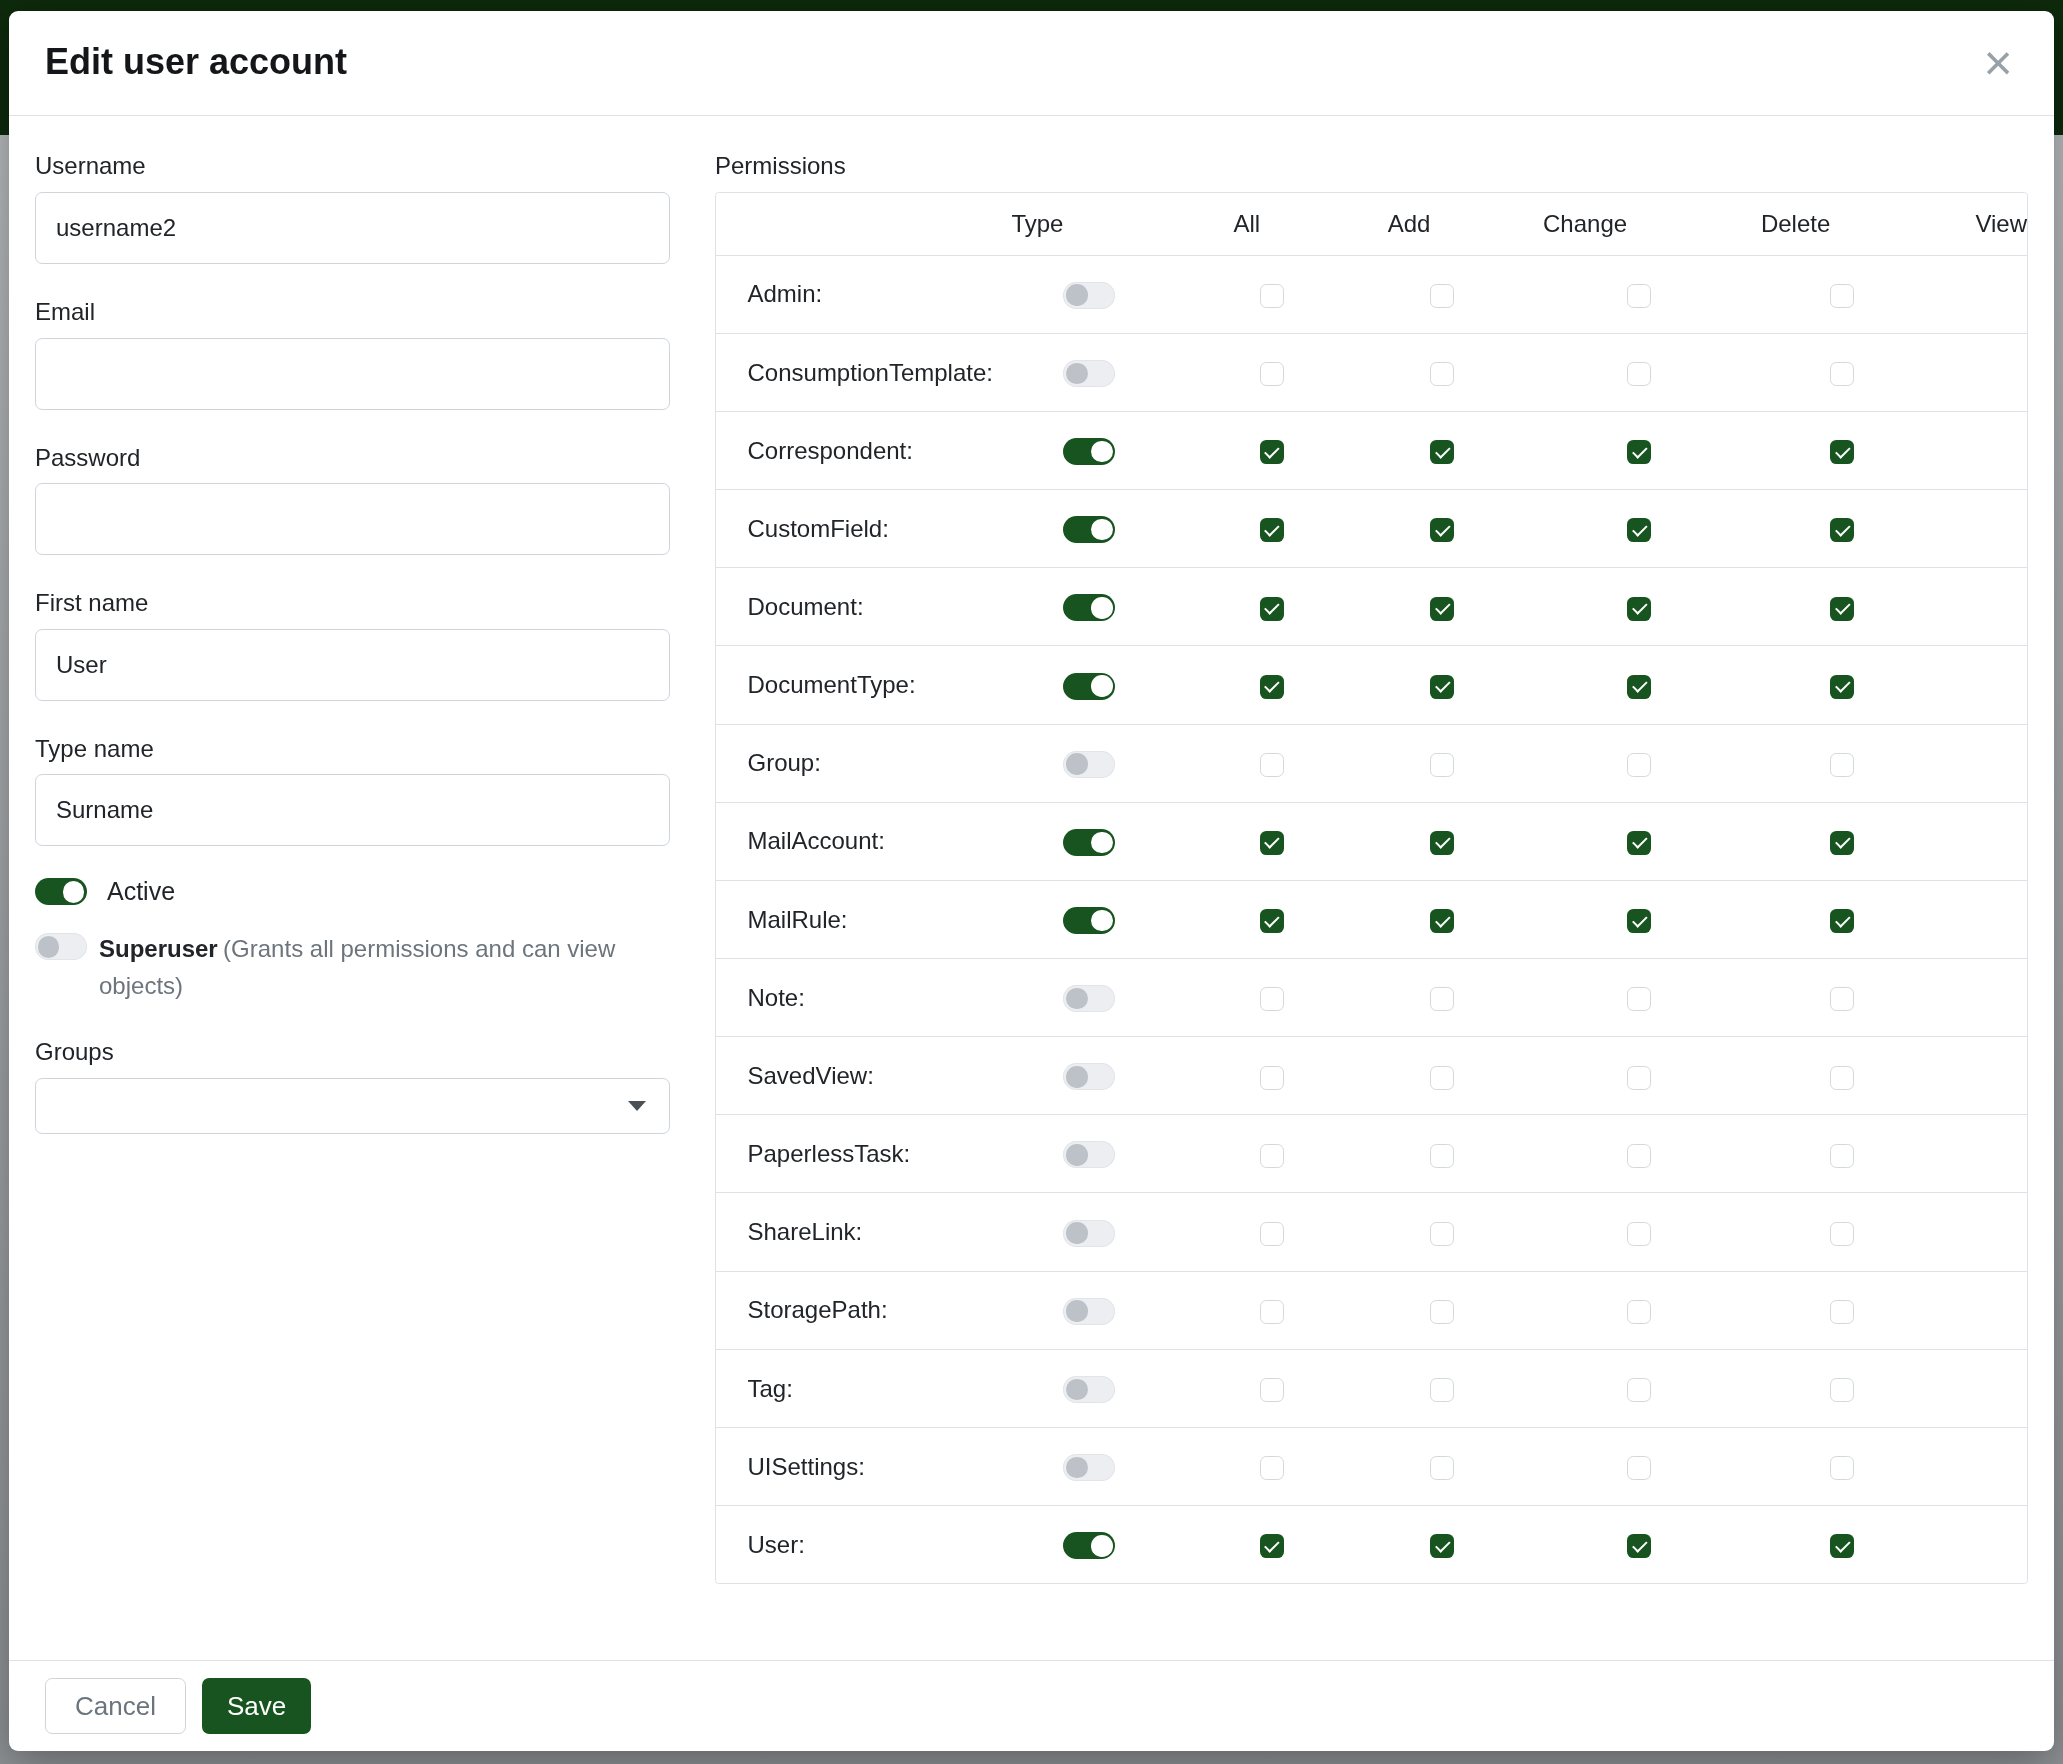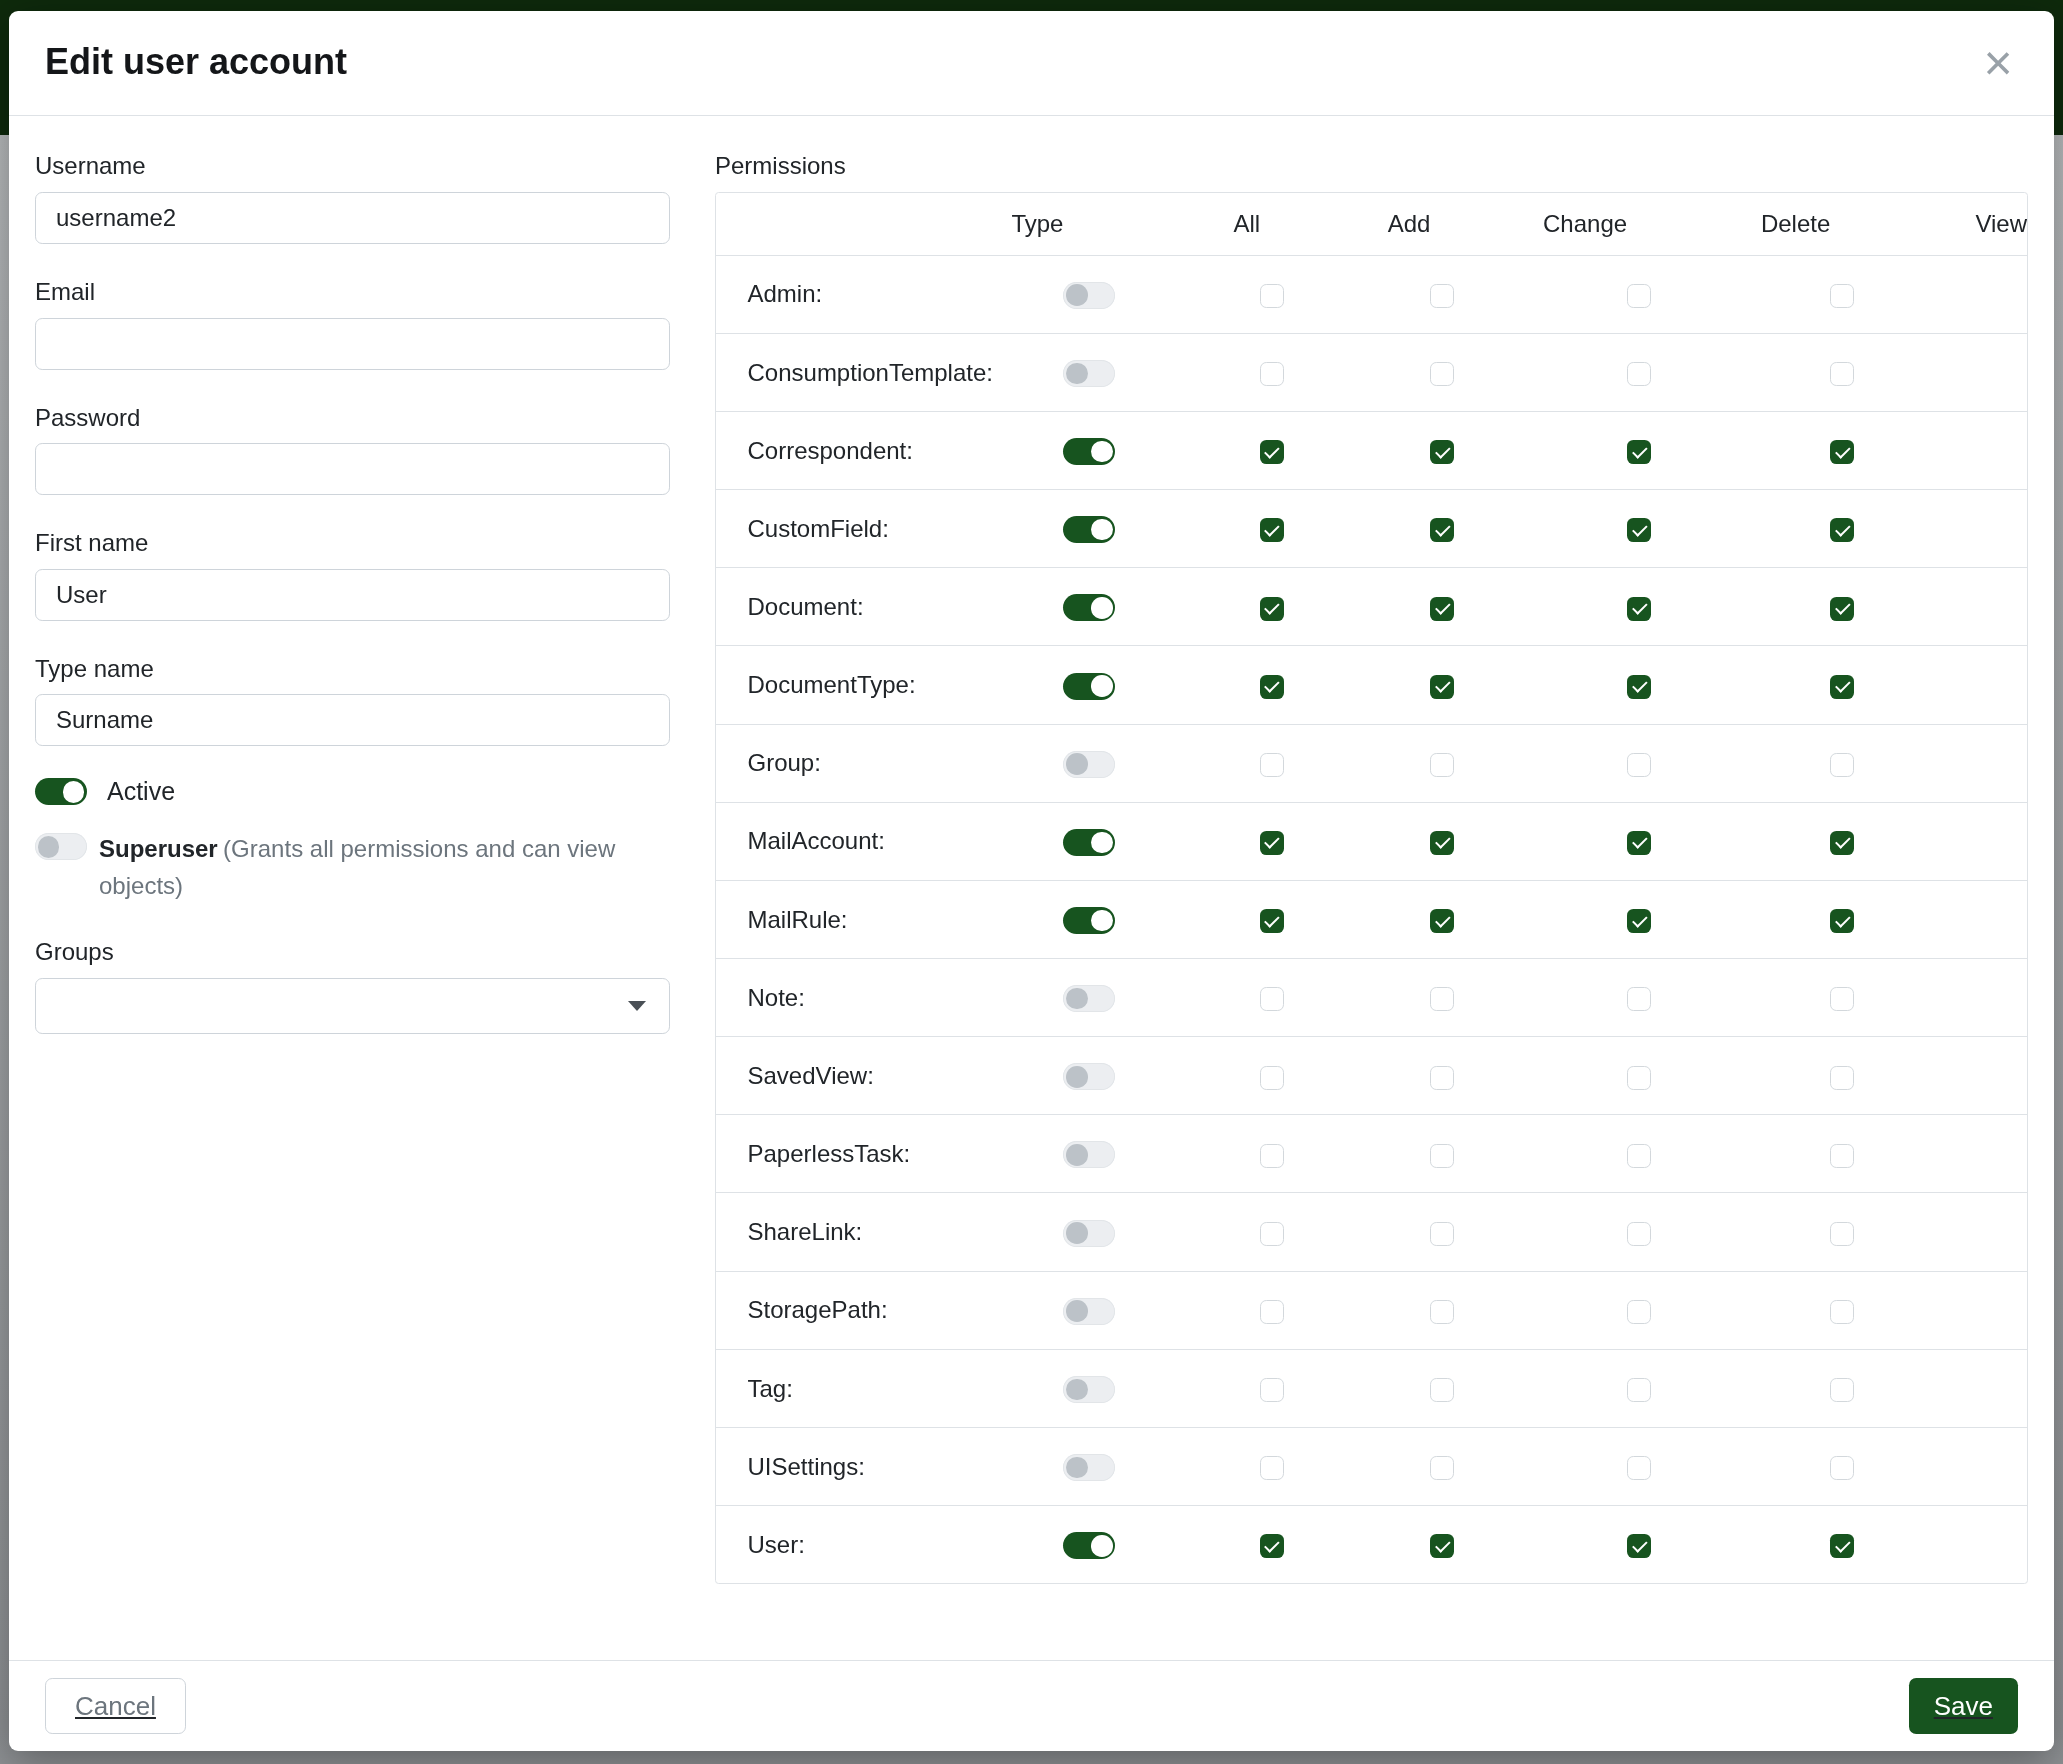--- a/index.html
+++ b/index.html
@@ -45,21 +45,21 @@
     align-items: flex-start;
   }
   .left-col { flex: 0 0 635px; width: 635px; }
   .right-col { flex: 1 1 auto; min-width: 0; }
 
   .field { margin-bottom: 34px; }
   .field-label {
     display: block; font-size: 24px; color: #212529; margin-bottom: 10.8px; line-height: 1.2;
   }
   .text-input {
-    width: 100%; height: 52px;
+    width: 100%; height: 72px;
     border: 0.9px solid #ced4da; border-radius: 7.2px;
     padding: 4px 20px; font-size: 24px; color: #212529;
     font-family: "Liberation Sans", sans-serif;
     outline: none; background: #fff;
   }
 
   
   .toggle {
     display: inline-block; flex: 0 0 52px;
     width: 52px; height: 27px; border-radius: 13.5px;
@@ -126,22 +126,22 @@
     width: 11.7px; height: 6.3px;
     border-left: 2.7px solid #fff; border-bottom: 2.7px solid #fff;
     transform: rotate(-45deg);
   }
   td .toggle { vertical-align: middle; }
 
   
   .modal-footer {
     flex: 0 0 auto;
     border-top: 0.9px solid #dee2e6;
-    display: flex; justify-content: space-between; align-items: center;
-    gap: 16px; padding: 17px 36px; text-decoration: underline;
+    display: flex; justify-content: flex-start; align-items: center;
+    gap: 16px; padding: 17px 36px;
   }
   .btn {
     height: 56px; border-radius: 7.2px; font-size: 26px;
     font-family: "Liberation Sans", sans-serif; cursor: pointer;
   }
   .btn-cancel { background: #fff; color: #6c757d; border: 0.9px solid #ced4da; padding: 0 29px; }
   .btn-save { background: #17541f; color: #ffffff; border: none; padding: 0 25px; }
 </style>
 </head>
 <body>

